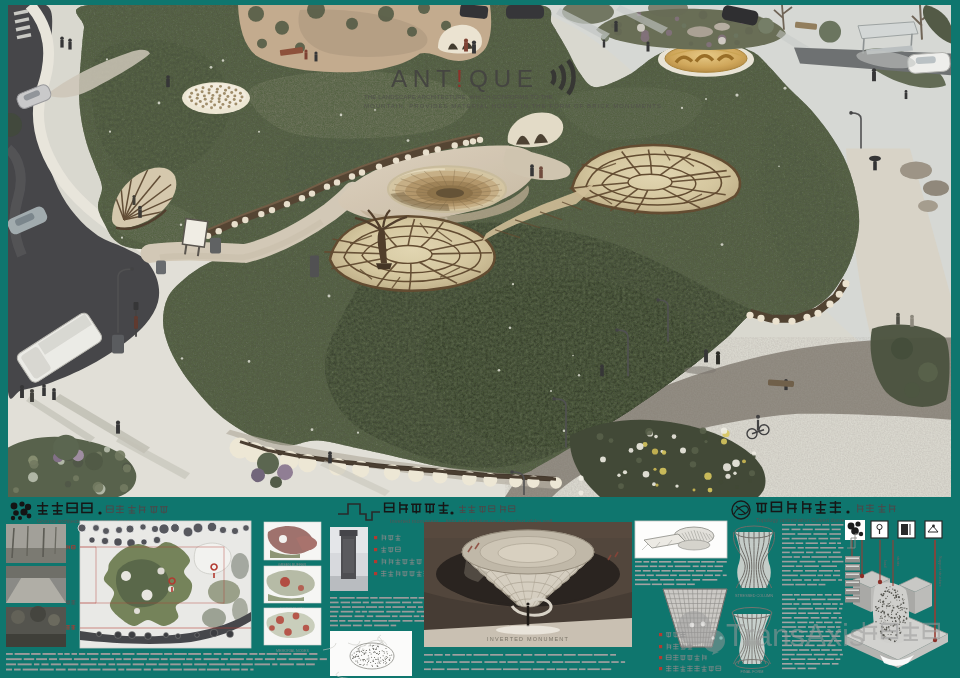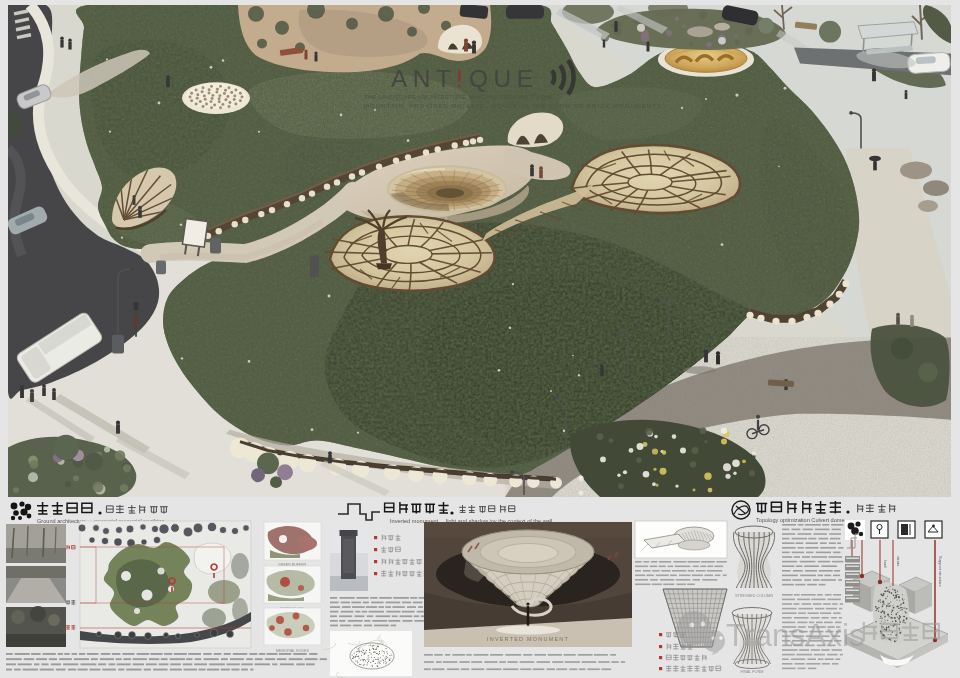--- a/index.html
+++ b/index.html
@@ -1,15 +1,15 @@
 <!DOCTYPE html>
 <html><head><meta charset="utf-8"><style>
 html,body{margin:0;padding:0;background:#fff;}
 *{box-sizing:border-box;font-family:"Liberation Sans",sans-serif;}
-.page{position:relative;width:960px;height:678px;background:#e5e5e5;overflow:hidden;}
+.page{position:relative;width:960px;height:678px;background:#0f766e;overflow:hidden;}
 .abs{position:absolute;}
 </style></head><body>
 <div class="page">
 
 <svg class="abs" style="left:8px;top:5px" width="943" height="492" viewBox="8 5 943 497" preserveAspectRatio="none">
 <defs>
 <filter id="veg" x="-5%" y="-5%" width="110%" height="110%">
           <feTurbulence type="fractalNoise" baseFrequency="0.35" numOctaves="3" seed="11" result="n"></feTurbulence>
           <feColorMatrix in="n" type="matrix" values="0 0 0 0 0.09  0 0 0 0 0.12  0 0 0 0 0.06  1.5 0 0 0 -0.35"></feColorMatrix>
         </filter>

